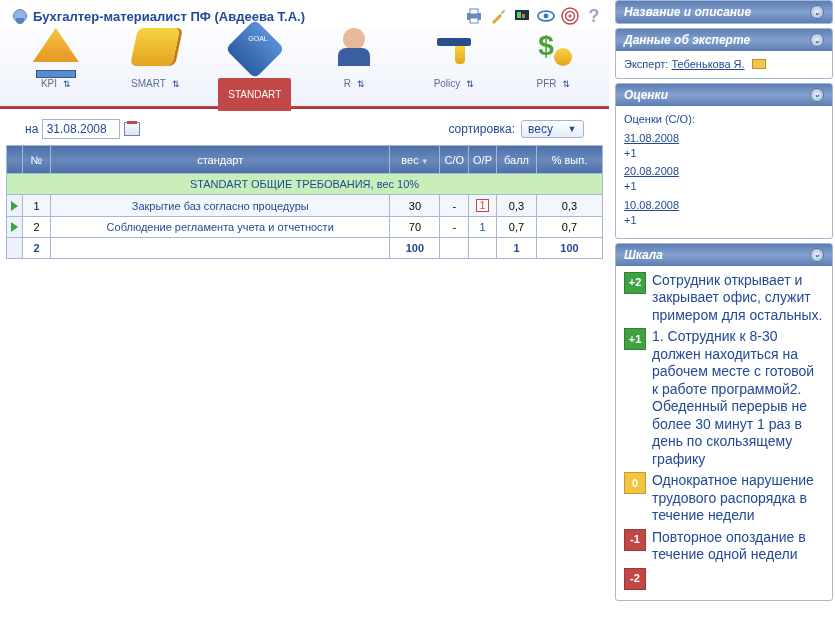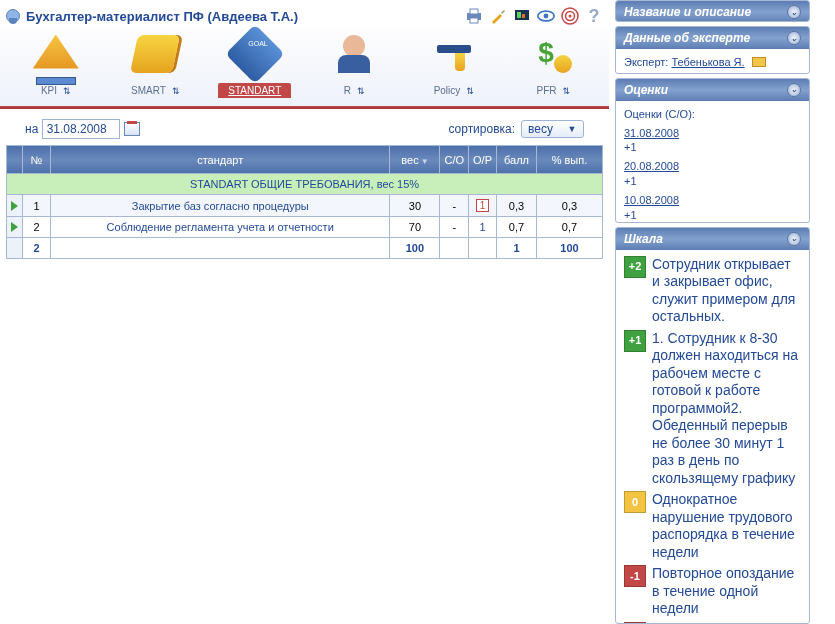--- a/index.html
+++ b/index.html
@@ -6,36 +6,36 @@
   body {
     font-family: Arial, Helvetica, sans-serif;
     font-size: 11px;
     background: #fff;
     width: 835px;
     height: 624px;
     overflow: hidden;
     display: flex;
   }
   .main { width: 609px; display: flex; flex-direction: column; }
-  .side { width: 195px; margin-left: 6px; display: flex; flex-direction: column; gap: 4px; }
+  .side { width: 218px; margin-left: 6px; display: flex; flex-direction: column; gap: 4px; }
 
   
   .title-row {
     display: flex; align-items: center; height: 28px;
-    padding: 4px 6px 0 6px; color:#234a96; font-weight:bold; font-size:13px;
+    padding: 4px 6px 0 13px; color:#234a96; font-weight:bold; font-size:13px;
   }
   .title-row .icons { margin-left:auto; display:flex; gap:6px; align-items:center; }
   .ticon { width:18px; height:18px; display:flex; align-items:center; justify-content:center; cursor:pointer; }
 
   
-  .bigtabs { display:flex; height:78px; background:linear-gradient(#fdfdfe,#eef2fb); align-items:center; padding:0 6px; position:relative; }
+  .bigtabs { display:flex; height:78px; background:linear-gradient(#fdfdfe,#eef2fb); align-items:flex-start; padding:0 6px; position:relative; }
   .bigtab { flex:1; text-align:center; font-size:10px; color:#5b6e91; cursor:pointer; padding-bottom:4px; }
   .bigtab .icon { width:46px; height:46px; margin:0 auto 4px; }
   .bigtab.active { color:#fff; }
-  .bigtab.active .lbl { background:#c24848; padding:2px 10px; border-radius:2px 2px 0 0; display:inline-block;text-decoration:underline; }
+  .bigtab.active .lbl { background:#c24848; padding:11px 10px; border-radius:2px 2px 0 0; display:inline-block; }
   .tabstrip { height:3px; background:linear-gradient(#c24848,#a33030); }
 
   
   .filter-row { display:flex; align-items:center; padding:10px 25px 6px; color:#234a96; font-size:12px; }
   .filter-row .right { margin-left:auto; display:flex; align-items:center; gap:6px; }
   .date-input { border:1px solid #9db4d9; background:#fff; padding:2px 4px; width:78px; color:#234a96; font-size:12px; }
   .cal-icon { width:16px; height:14px; border:1px solid #6a86b7; background:linear-gradient(#fff,#d7e3f5); margin-left:4px; position:relative; cursor:pointer;}
   .cal-icon::before { content:""; position:absolute; top:-2px; left:2px; right:2px; height:3px; background:#c24848; }
 
   
@@ -181,21 +181,21 @@
         <th>стандарт</th>
         <th style="width:50px"><span>вес</span><span class="sort-arrow">▼</span></th>
         <th style="width:28px">C/O</th>
         <th style="width:28px">O/P</th>
         <th style="width:40px">балл</th>
         <th style="width:66px">% вып.</th>
       </tr>
     </thead>
     <tbody>
       <tr class="section-row">
-          <td colspan="8">STANDART ОБЩИЕ ТРЕБОВАНИЯ, вес 15%</td>
+          <td colspan="8">STANDART ОБЩИЕ ТРЕБОВАНИЯ, вес 10%</td>
         </tr>
 
       <tr class="data-row">
         <td class="tri-cell">
             <div class="tri"></div>
           </td>
         <td>1</td>
         <td class="left">Закрытие баз согласно процедуры</td>
         <td>30</td>
         <td>-</td>

